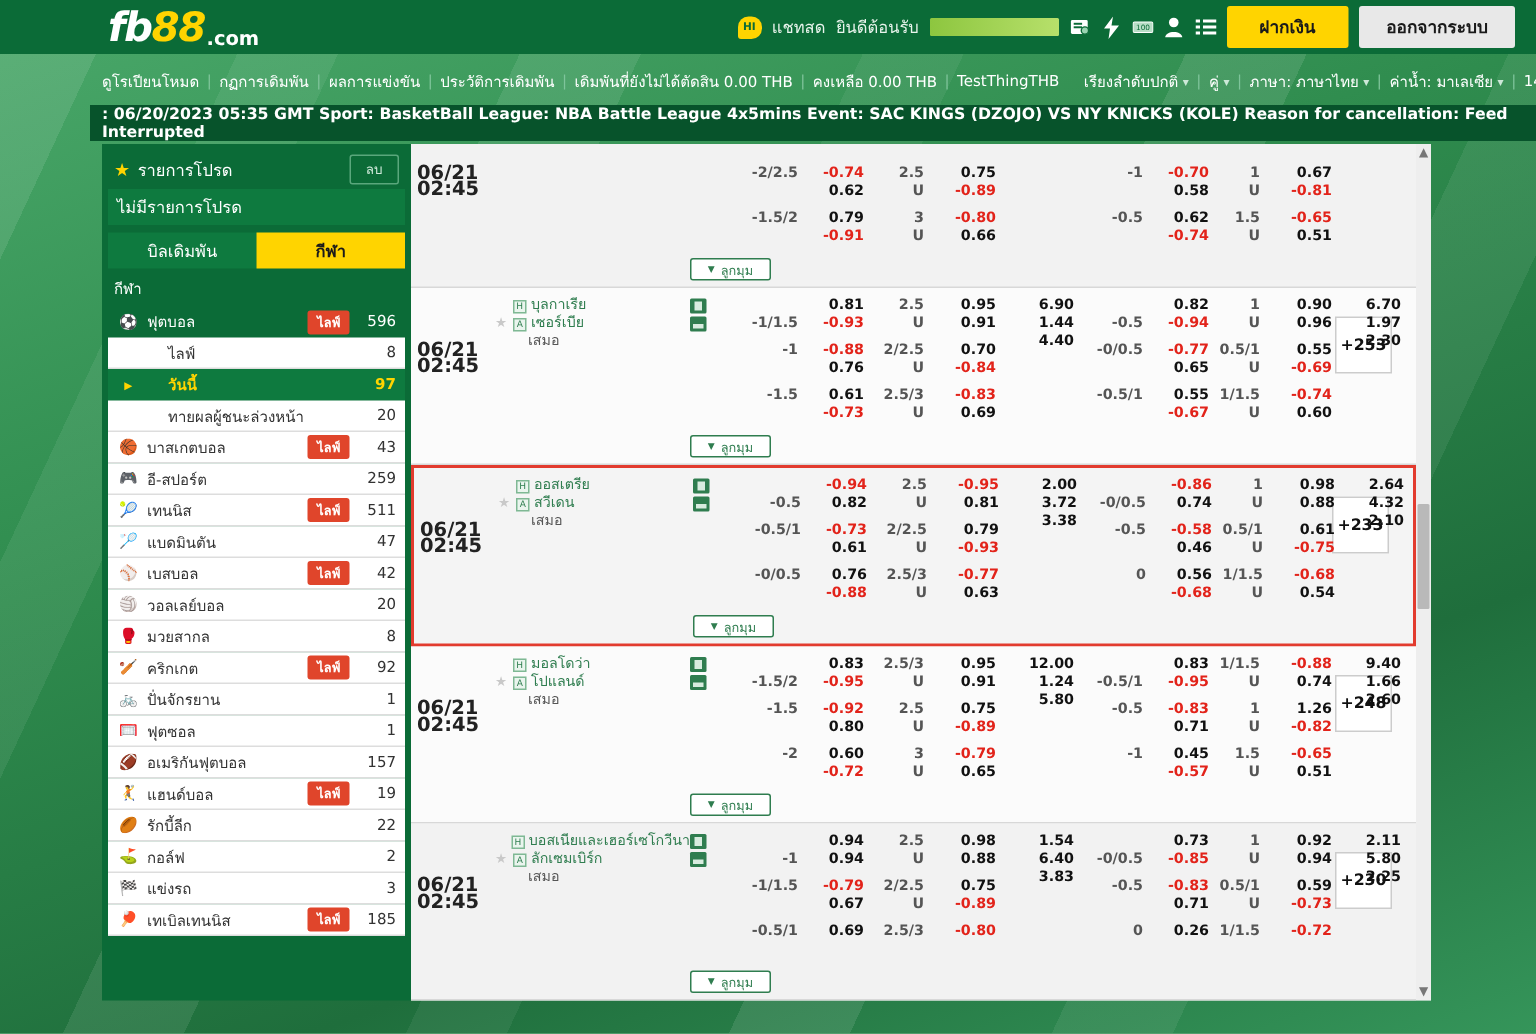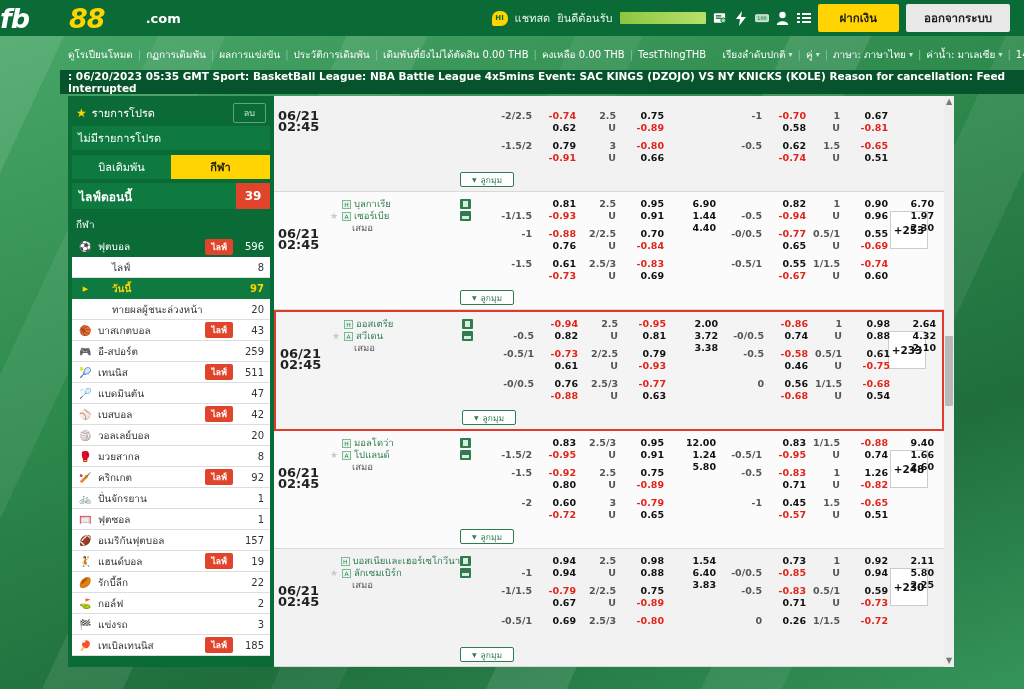--- a/index.html
+++ b/index.html
@@ -18,21 +18,21 @@
       linear-gradient(115deg, rgba(255,255,255,0.10) 0 6%, transparent 6% 13%, rgba(255,255,255,0.07) 13% 18%, transparent 18% 27%, rgba(255,255,255,0.09) 27% 33%, transparent 33% 44%, rgba(255,255,255,0.06) 44% 49%, transparent 49% 60%, rgba(255,255,255,0.10) 60% 66%, transparent 66% 76%, rgba(255,255,255,0.07) 76% 82%, transparent 82% 100%),
       linear-gradient(160deg, #4aa86a 0%, #2f8c4e 38%, #1f6e3c 72%, #35955a 100%);
   }
 
   
   .topbar {
     position: absolute; left: 0; top: 0; width: 1024px; height: 36px;
     background: #0b6b37;
     display: flex; align-items: center;
   }
-  .logo { display: flex; align-items: center; gap: 40px; }
+  .logo { margin-left: 72px; display: flex; align-items: flex-end; }
   .logo .fb { font-size: 27px; font-weight: bold; color: #ffffff; letter-spacing: -1px; font-style: italic; }
   .logo .n88 { font-size: 27px; font-weight: bold; color: #ffd400; letter-spacing: -1px; font-style: italic; }
   .logo .dotcom { font-size: 13px; font-weight: bold; color: #ffffff; margin-left: 1px; }
 
   .topright { margin-left: auto; display: flex; align-items: center; gap: 7px; padding-right: 14px; }
   .chat-ico {
     width: 16px; height: 15px; border-radius: 7px 7px 7px 2px; background: #ffd400;
     color: #0b6b37; font-size: 7px; font-weight: bold; display: flex; align-items: center; justify-content: center;
   }
   .t-label { color: #e8f4ec; font-size: 11px; }
@@ -287,24 +287,20 @@
     <div class="fav-head">
       <span class="star">★</span>
       <span>รายการโปรด</span>
       <button class="edit-btn">ลบ</button>
     </div>
     <div class="fav-empty">ไม่มีรายการโปรด</div>
     <div class="tabrow">
       <div class="tab inactive">บิลเดิมพัน</div>
       <div class="tab active">กีฬา</div>
     </div>
-    <div class="live-now">
-      <span>ไลฟ์ตอนนี้</span>
-      <span class="cnt">39</span>
-    </div>
     <div class="sports-title">กีฬา</div>
     <div id="sports-list">
         <div class="sp-row dark">
           <span class="ic">⚽</span>
           <span class="nm">ฟุตบอล</span>
           <span class="live-badge">ไลฟ์</span>
           <span class="num">596</span>
         </div>
         <div class="sp-row light sub">
           <span class="ic"></span>

